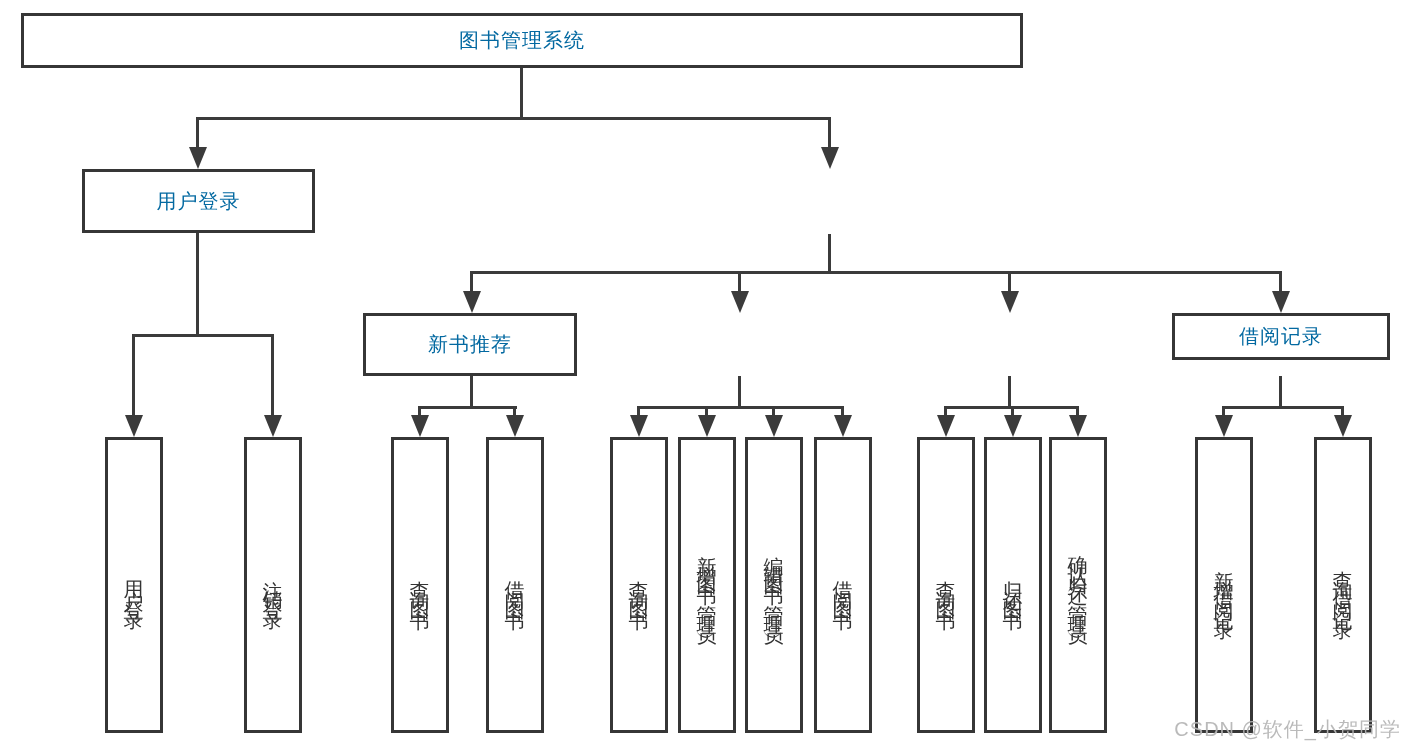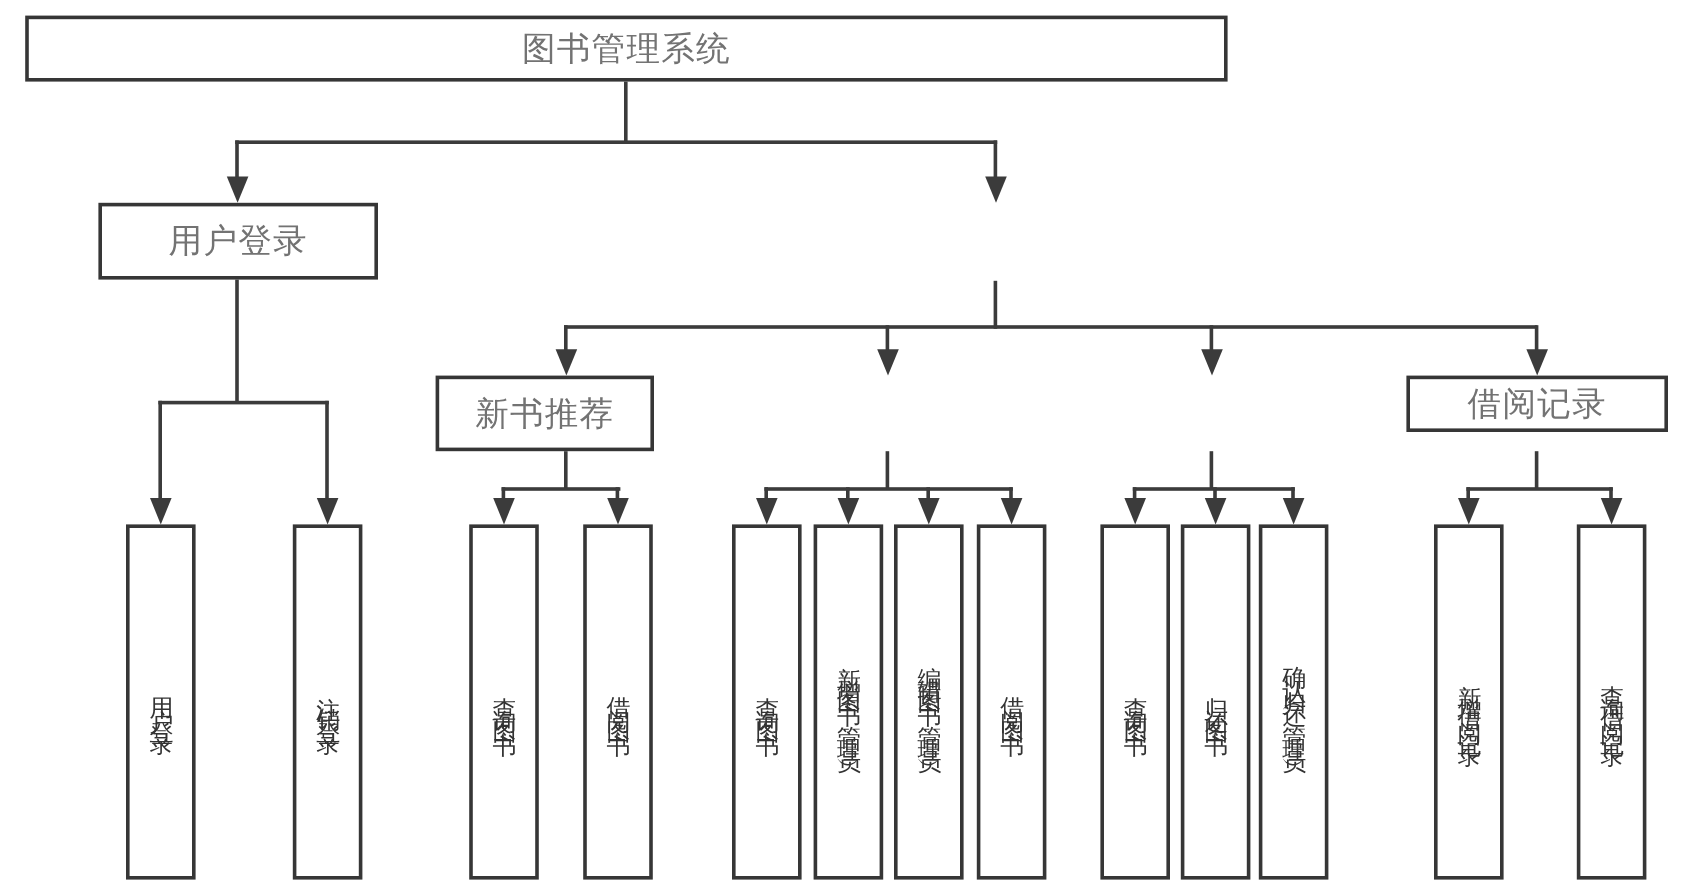--- a/index.html
+++ b/index.html
@@ -13,22 +13,22 @@
     overflow: hidden;
   }
   .node {
     position: absolute;
     box-sizing: border-box;
     border: 3px solid #363636;
     background: #ffffff;
     display: flex;
     align-items: center;
     justify-content: center;
-    font-size: 28px;
-    color: #737373;
+    font-size: 20px;
+    color: #0369a1;
     letter-spacing: 1px;
     white-space: nowrap;
   }
   .leaf {
     position: absolute;
     box-sizing: border-box;
     border: 3px solid #363636;
     background: #ffffff;
     width: 58px;
     top: 437px;
@@ -74,21 +74,21 @@
 </style>
 </head>
 <body>
 
 <div id="canvas">
 
   <div class="node" style="left:21px; top:13px; width:1002px; height:55px;">图书管理系统</div>
 
   <div class="node" style="left:82px; top:169px; width:233px; height:64px;">用户登录</div>
 
-  <div class="node" style="left:363px; top:313px; width:182px; height:63px;font-family:Liberation Serif, serif;">新书推荐</div>
+  <div class="node" style="left:363px; top:313px; width:214px; height:63px;font-family:Liberation Serif, serif;">新书推荐</div>
   <div class="node" style="left:1172px; top:313px; width:218px; height:47px;">借阅记录</div>
 
   <div class="leaf" style="left:105px;">用户登录</div>
   <div class="leaf" style="left:244px;">注销登录</div>
 
   <div class="leaf" style="left:391px;">查询图书</div>
   <div class="leaf" style="left:486px;">借阅图书</div>
 
   <div class="leaf" style="left:610px;">查询图书</div>
   <div class="leaf" style="left:678px;">新增图书（管理员）</div>
@@ -154,14 +154,15 @@
   <div class="arrow" style="left:1004px; top:415px;"></div>
   <div class="arrow" style="left:1069px; top:415px;"></div>
 
   <div class="vline" style="left:1279px; top:376px; height:32px;"></div>
   <div class="hline" style="left:1222px; top:406px; width:122px;"></div>
   <div class="vline" style="left:1222px; top:406px; height:12px;"></div>
   <div class="vline" style="left:1341px; top:406px; height:12px;"></div>
   <div class="arrow" style="left:1215px; top:415px;"></div>
   <div class="arrow" style="left:1334px; top:415px;"></div>
 
+  <div class="watermark">CSDN @软件_小贺同学</div>
 
 </div>
 
 </body></html>

